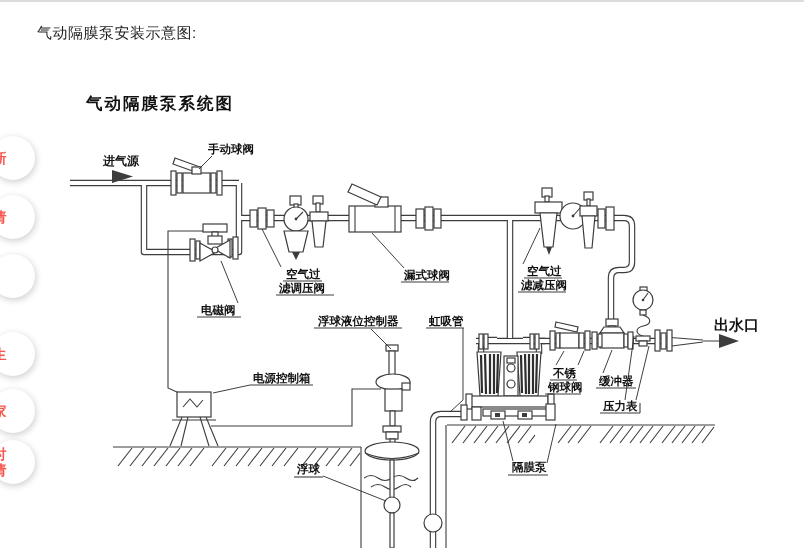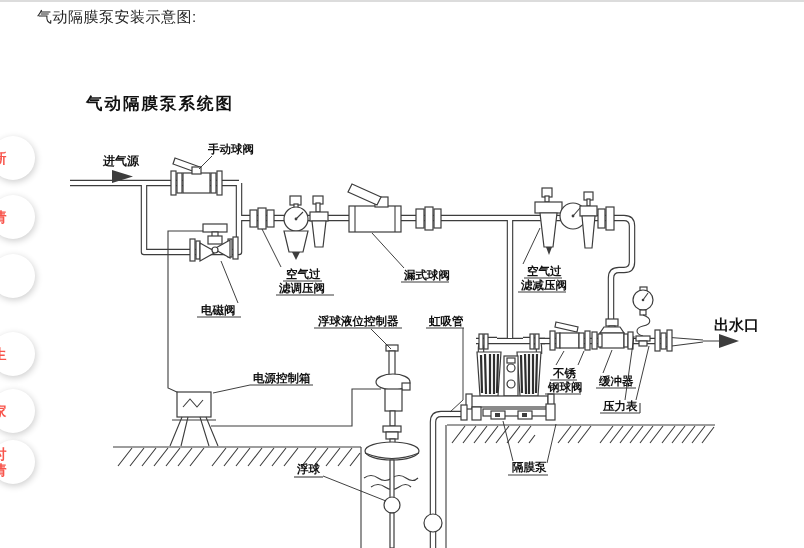--- a/index.html
+++ b/index.html
@@ -2,21 +2,21 @@
 <html><head>
 <meta charset="utf-8">
 <style>
   html,body{margin:0;padding:0;}
   body{
     width:804px;height:548px;position:relative;overflow:hidden;
     background:#ffffff;font-family:"Liberation Sans","DejaVu Sans",sans-serif;
   }
   .top-rule{position:absolute;left:0;top:0;width:804px;height:2px;background:#dcdcdc;}
   .page-title{
-    position:absolute;left:37px;top:8px;font-size:15px;color:#222;
+    position:absolute;left:37px;top:24px;font-size:15px;color:#222;
     letter-spacing:0.5px;
   }
   .diagram-svg{position:absolute;left:0;top:0;}
   
   .po{stroke:#3d3d3d;stroke-width:6.5;fill:none;stroke-linejoin:round;stroke-linecap:butt;}
   .pi{stroke:#ffffff;stroke-width:4.2;fill:none;stroke-linejoin:round;stroke-linecap:butt;}
   .ln{stroke:#3d3d3d;stroke-width:1.1;fill:none;}
   .ld{stroke:#2a2a2a;stroke-width:0.9;fill:none;}
   .cm{fill:#ffffff;stroke:#3d3d3d;stroke-width:1.2;}
   .cmd{fill:#3d3d3d;stroke:none;}

